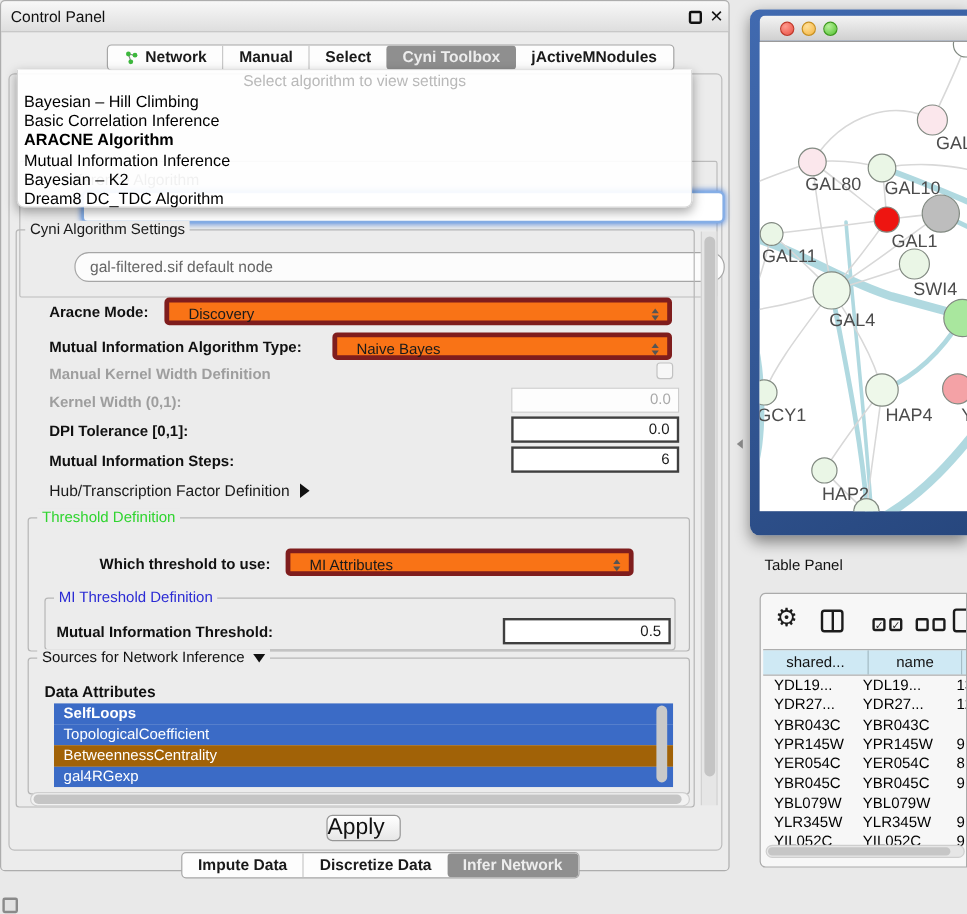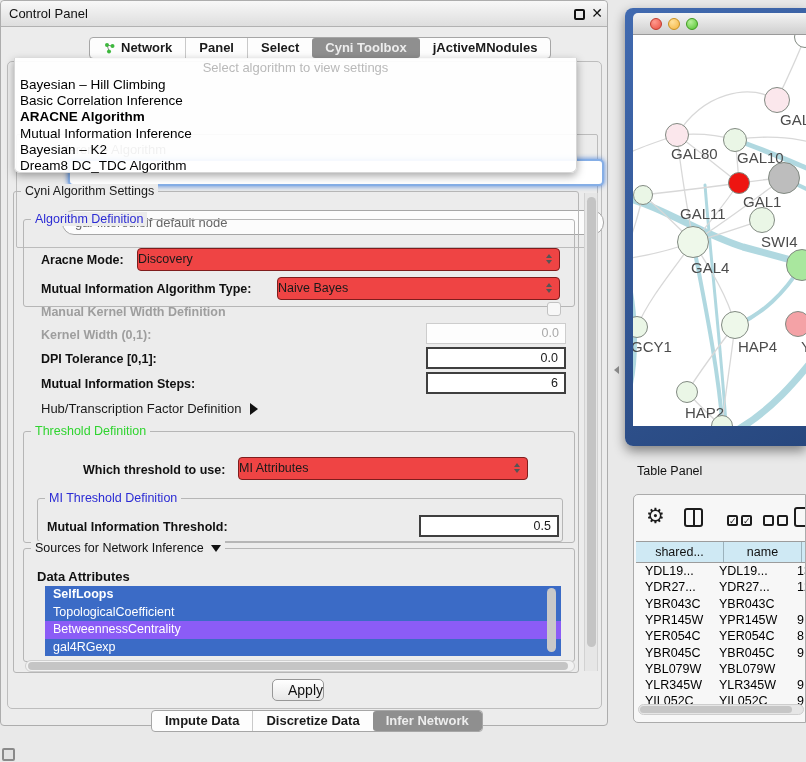--- a/index.html
+++ b/index.html
@@ -55,22 +55,22 @@
   
   .fieldset { position:absolute; border:1px solid #b6b6b6; border-radius:3px; }
   .legend { position:absolute; top:-8px; left:7px; background:#ececec; padding:0 4px;
     font-size:12.5px; white-space:nowrap; }
   #fs-settings { left:12px; top:190px; width:566px; height:482px; }
   #fs-algdef { left:22px; top:218px; width:552px; height:88px; }
   .legend.blue  { color:#2b2bd4; }
   .legend.green { color:#2fd42f; }
   .lbl  { position:absolute; font-size:12.5px; font-weight:bold; color:#111; white-space:nowrap; }
   .lbl.dis { color:#9e9e9e; }
-  .combo { position:absolute; background:#ef4444; border:1px solid #7f1d1d; border-radius:4px;
-    font-size:12.5px; line-height:21px; padding-left:0; }
+  .combo { position:absolute; background:#f97316; border:4px solid #7f1d1d; border-radius:4px;
+    font-size:12.5px; line-height:21px; padding-left:16px; }
   .combo .spin { position:absolute; right:7px; top:5px; }
   .spin i { display:block; width:0; height:0; border-left:3.5px solid transparent;
     border-right:3.5px solid transparent; }
   .spin .up { border-bottom:4px solid #555; margin-bottom:2px; }
   .spin .dn { border-top:4px solid #555; }
   .field { position:absolute; background:#fff; font-size:12.5px; text-align:right;
     padding-right:6px; }
   .field.strong { border:2px solid #3f3f3f; line-height:18px; }
   .field.dim { border:1px solid #cdcdcd; color:#a9a9a9; line-height:19px; background:#fdfdfd; }
   #kernel-check { left:546px; top:301px; width:14px; height:14px; background:#f7f7f7;
@@ -88,23 +88,23 @@
   #attr-list { left:44px; top:585px; width:516px; height:70px; overflow:hidden; }
   .attr-item { height:17.5px; line-height:17.5px; font-size:12.5px; color:#fff; padding-left:8px; }
   #attr-vscroll { left:546px; top:587px; width:9px; height:64px; background:#c9c9c9; border-radius:5px; }
   #src-hscroll { left:24px; top:659px; width:550px; height:12px; background:#f2f2f2;
     border:1px solid #cfcfcf; border-radius:6px; }
   #src-hthumb { left:2px; top:1px; width:540px; height:8px; background:#c5c5c5; border-radius:5px; }
   #settings-vscroll { left:583px; top:192px; width:14px; height:478px; background:#e6e6e6;
     border-left:1px solid #d2d2d2; border-right:1px solid #d2d2d2; }
   #settings-vthumb { left:2px; top:4px; width:9px; height:450px; background:#c4c4c4; border-radius:5px; }
 
-  #apply-btn { left:271px; top:678px; width:52px; height:22px;
+  #apply-btn { left:271px; top:678px; width:62px; height:22px;
     background:linear-gradient(#ffffff,#e7e7e7); border:1px solid #979797; border-radius:5px;
-    font-size:14px; text-align:right; line-height:20px; color:#111; }
+    font-size:19px; text-align:left; line-height:20px; color:#111; }
 
   #bottom-tabs { left:150px; top:709px; height:22px; display:flex; background:#fdfdfd;
     border:1px solid #a6a6a6; border-radius:4px; overflow:hidden; }
 
   #mini-icon { left:2px; top:748px; width:13px; height:13px; border:2px solid #8a8a8a;
     background:#e2e2e2; border-radius:2px; }
   #splitter-handle { left:614px; top:366px; width:0; height:0;
     border-top:4px solid transparent; border-bottom:4px solid transparent; border-right:5px solid #8d8d8d; }
 
   
@@ -164,21 +164,21 @@
           <svg width="13" height="13" viewBox="0 0 13 13">
             <path d="M4,3 L9,4 M4,3 L6,9" stroke="#8a8a8a" stroke-width="1"></path>
             <circle cx="4" cy="3" r="2" fill="#3db83d"></circle>
             <circle cx="9.5" cy="4" r="2" fill="#3db83d"></circle>
             <circle cx="6" cy="9.5" r="2" fill="#3db83d"></circle>
           </svg>
         </span>
         <span>Network</span>
       </div>
       <div class="tab">
-        <span>Panel</span>
+        <span>Manual</span>
       </div>
       <div class="tab">
         <span>Select</span>
       </div>
       <div class="tab selected">
         <span>Cyni Toolbox</span>
       </div>
       <div class="tab">
         <span>jActiveMNodules</span>
       </div>
@@ -189,23 +189,20 @@
     <div id="ghost-fieldset" class="abs"></div>
     <div id="ghost-label" class="abs">Inference Algorithm</div>
     <div id="ghost-combo-focus" class="abs"></div>
     <div id="ghost-combo2" class="abs">gal-filtered.sif default node</div>
   </div>
 
   <div id="fs-settings" class="fieldset">
     <div class="legend">Cyni Algorithm Settings</div>
   </div>
 
-  <div id="fs-algdef" class="fieldset">
-    <div class="legend blue">Algorithm Definition</div>
-  </div>
   <div class="lbl abs" style="left:40px;top:252px;">Aracne Mode:</div>
   <div class="combo abs" style="left:136px;top:247px;width:423px;height:23px;">
     <span>Discovery</span>
     <span class="spin">
         <i class="up"></i>
         <i class="dn"></i>
       </span>
   </div>
   <div class="lbl abs" style="left:40px;top:281px;">Mutual Information Algorithm Type:</div>
   <div class="combo abs" style="left:276px;top:276px;width:283px;height:23px;">
@@ -250,21 +247,21 @@
   <div id="fs-sources" class="fieldset">
     <div class="legend" id="sources-legend">
       <span>Sources for Network Inference</span>
       <i id="sources-arrow"></i>
     </div>
   </div>
   <div class="lbl abs" style="left:36px;top:568px;font-size:13px;">Data Attributes</div>
   <div id="attr-list" class="abs">
       <div class="attr-item" style="background: rgb(59, 107, 198); font-weight: bold;">SelfLoops</div>
       <div class="attr-item" style="background: rgb(59, 107, 198);">TopologicalCoefficient</div>
-      <div class="attr-item" style="background: #8b5cf6;">BetweennessCentrality</div>
+      <div class="attr-item" style="background: #a16207;">BetweennessCentrality</div>
       <div class="attr-item" style="background: rgb(59, 107, 198);">gal4RGexp</div>
     </div>
   <div id="attr-vscroll" class="abs"></div>
   <div id="src-hscroll" class="abs">
     <div id="src-hthumb" class="abs"></div>
   </div>
   <div id="settings-vscroll" class="abs">
     <div id="settings-vthumb" class="abs"></div>
   </div>
 
@@ -345,21 +342,21 @@
         <div class="node" style="left: 131px; top: 52px; width: 26px; height: 26px; background: rgb(251, 231, 236);"></div>
         <div class="node-label" style="left: 147px; top: 76px;">GAL</div>
         <div class="node" style="left: 32px; top: 88px; width: 24px; height: 24px; background: rgb(251, 231, 236);"></div>
         <div class="node-label" style="left: 38px; top: 110px;">GAL80</div>
         <div class="node" style="left: 90px; top: 93px; width: 24px; height: 24px; background: rgb(234, 246, 230);"></div>
         <div class="node-label" style="left: 104px; top: 114px;">GAL10</div>
         <div class="node" style="left: 95px; top: 137px; width: 22px; height: 22px; background: rgb(238, 21, 17);"></div>
         <div class="node-label" style="left: 110px; top: 158px;">GAL1</div>
         <div class="node" style="left: 135px; top: 127px; width: 32px; height: 32px; background: rgb(189, 189, 189);"></div>
         <div class="node" style="left: 0px; top: 150px; width: 20px; height: 20px; background: rgb(234, 246, 230);"></div>
-        <div class="node-label" style="left: 2px; top: 170px; margin-left: 45px;">GAL11</div>
+        <div class="node-label" style="left: 2px; top: 170px;">GAL11</div>
         <div class="node" style="left: 116px; top: 172px; width: 26px; height: 26px; background: rgb(234, 246, 230);"></div>
         <div class="node-label" style="left: 128px; top: 198px;">SWI4</div>
         <div class="node" style="left: 44px; top: 191px; width: 32px; height: 32px; background: rgb(238, 248, 234);"></div>
         <div class="node-label" style="left: 58px; top: 224px;">GAL4</div>
         <div class="node" style="left: 153px; top: 214px; width: 32px; height: 32px; background: rgb(169, 231, 158);"></div>
         <div class="node" style="left: -7px; top: 281px; width: 22px; height: 22px; background: rgb(234, 246, 230);"></div>
         <div class="node-label" style="left: -2px; top: 303px;">GCY1</div>
         <div class="node" style="left: 88px; top: 276px; width: 28px; height: 28px; background: rgb(238, 248, 234);"></div>
         <div class="node-label" style="left: 105px; top: 303px;">HAP4</div>
         <div class="node" style="left: 152px; top: 276px; width: 26px; height: 26px; background: rgb(244, 162, 166);"></div>

